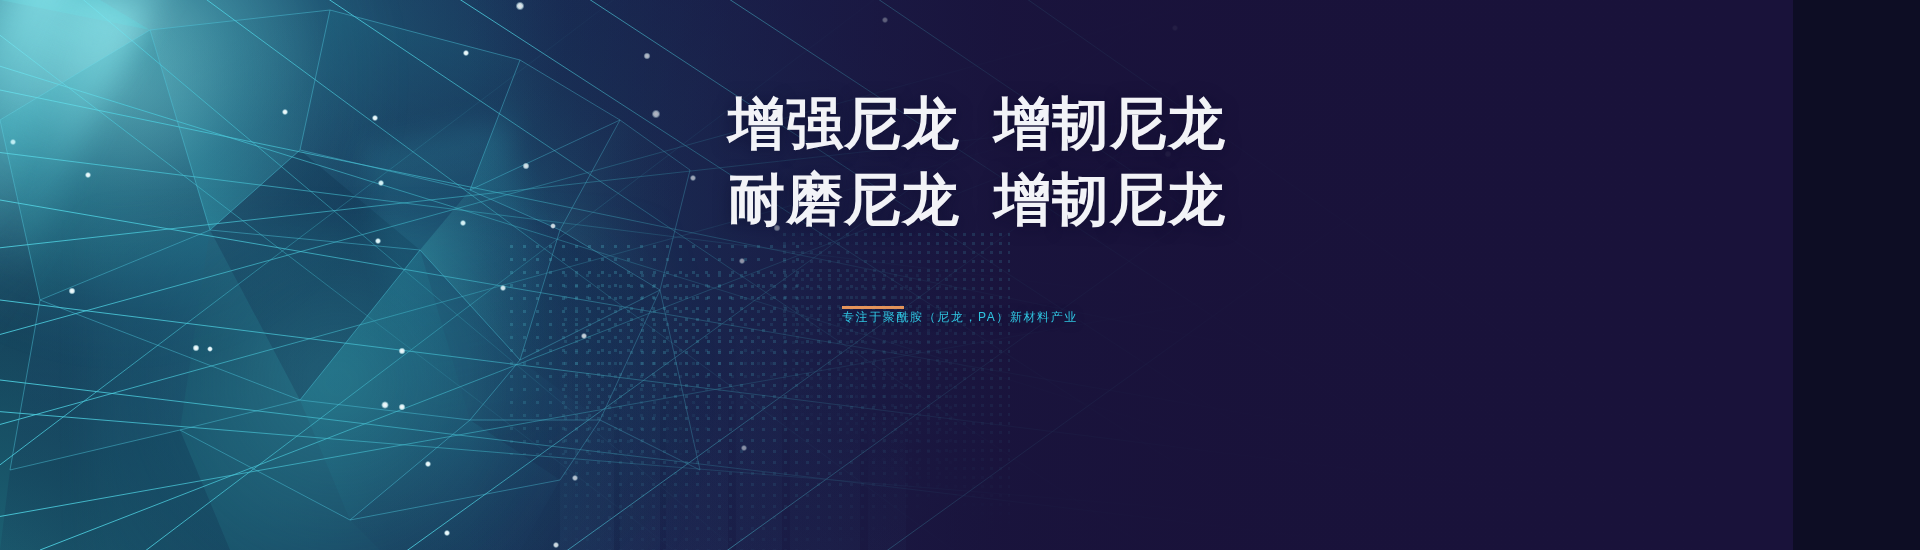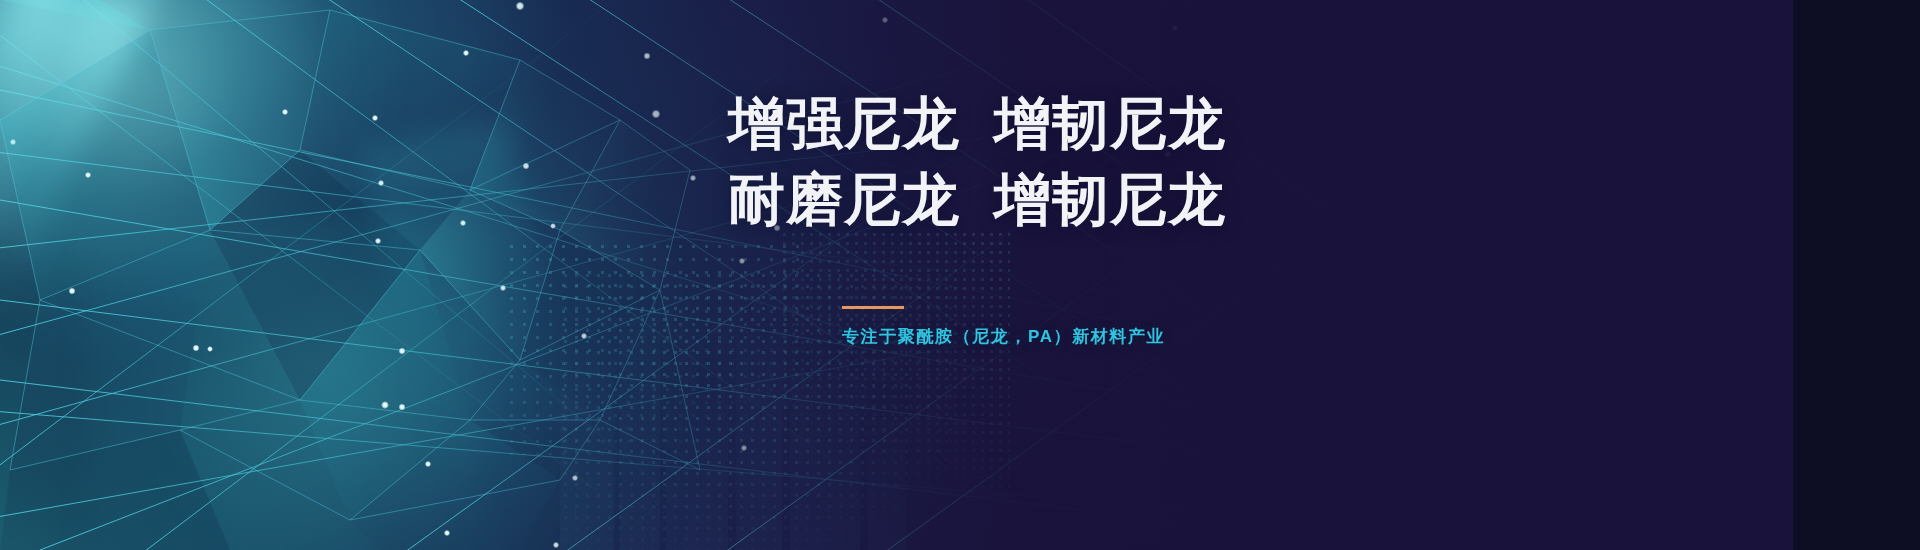--- a/index.html
+++ b/index.html
@@ -93,24 +93,24 @@
     letter-spacing:1px;
     white-space:nowrap;
     text-shadow:0 2px 16px rgba(10,10,40,0.55);
   }
   .headline .gap { display:inline-block; width:34px; }
 
   .divider-wrap { margin-top:68px; margin-left:114px; }
   .divider { width:62px; height:3px; background:#e8975c; }
 
   .tagline {
-    margin-top:16px; margin-left:114px;
+    margin-left:114px;
     color:#2fc4e0;
-    font-size:17px;
-    font-weight:bold;
+    font-size:12px;
+    font-weight:normal;
     letter-spacing:1.6px;
     white-space:nowrap;
     text-shadow:0 1px 8px rgba(10,30,60,0.6);
   }
 </style>
 </head>
 <body>
 
 <div id="banner">
 

